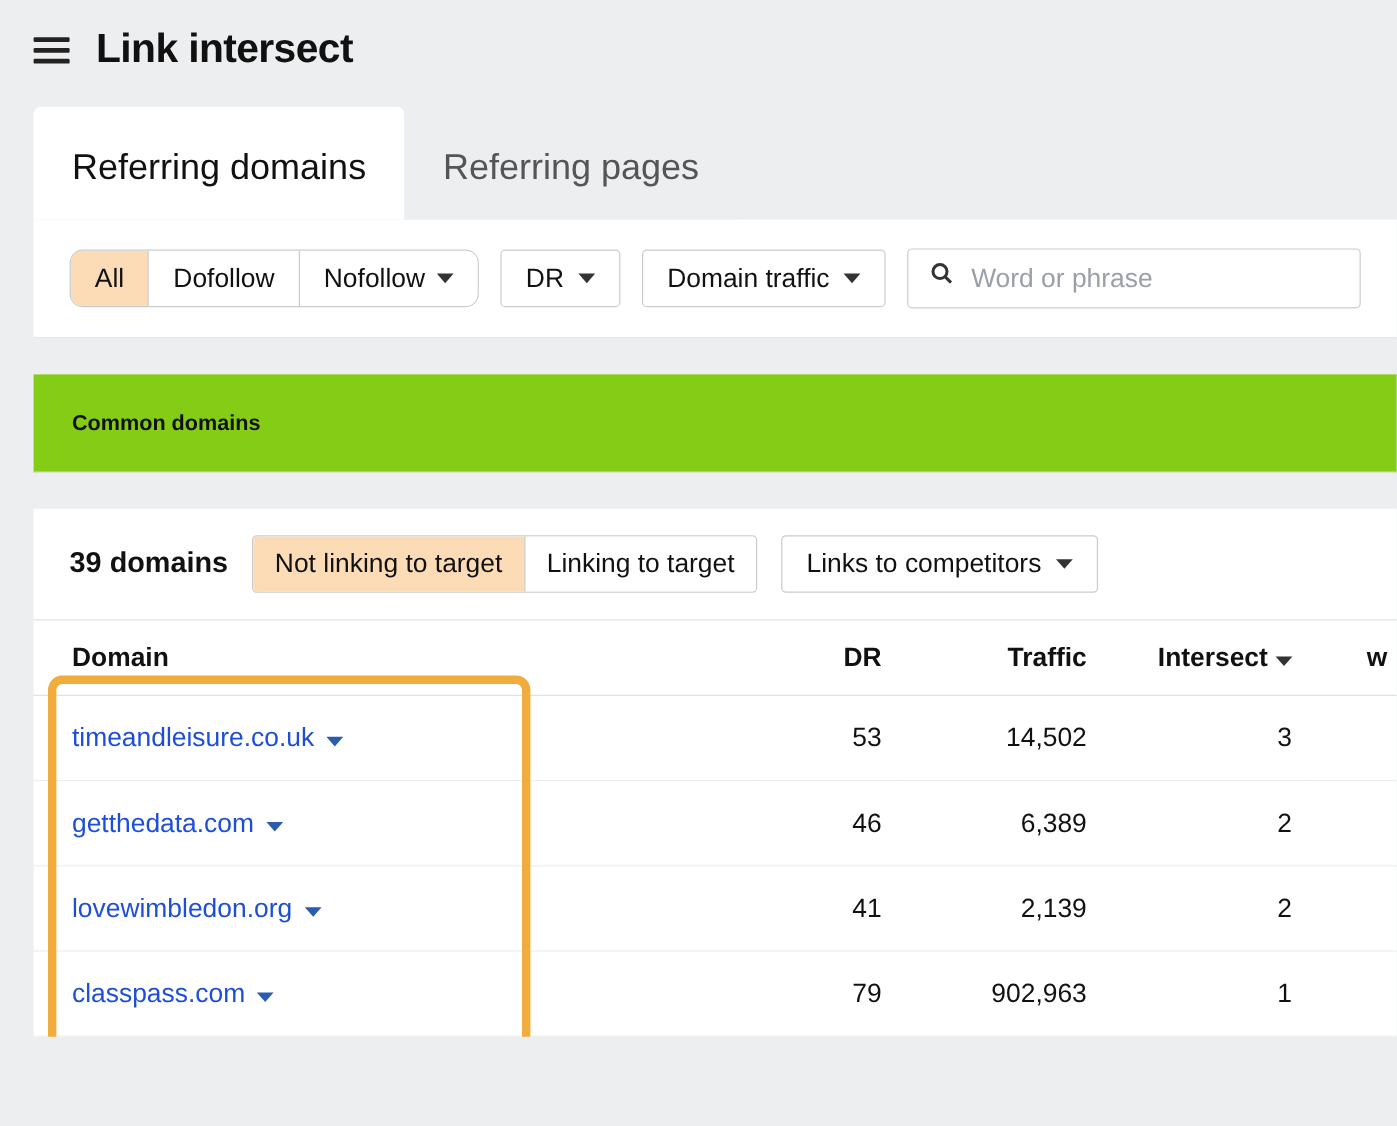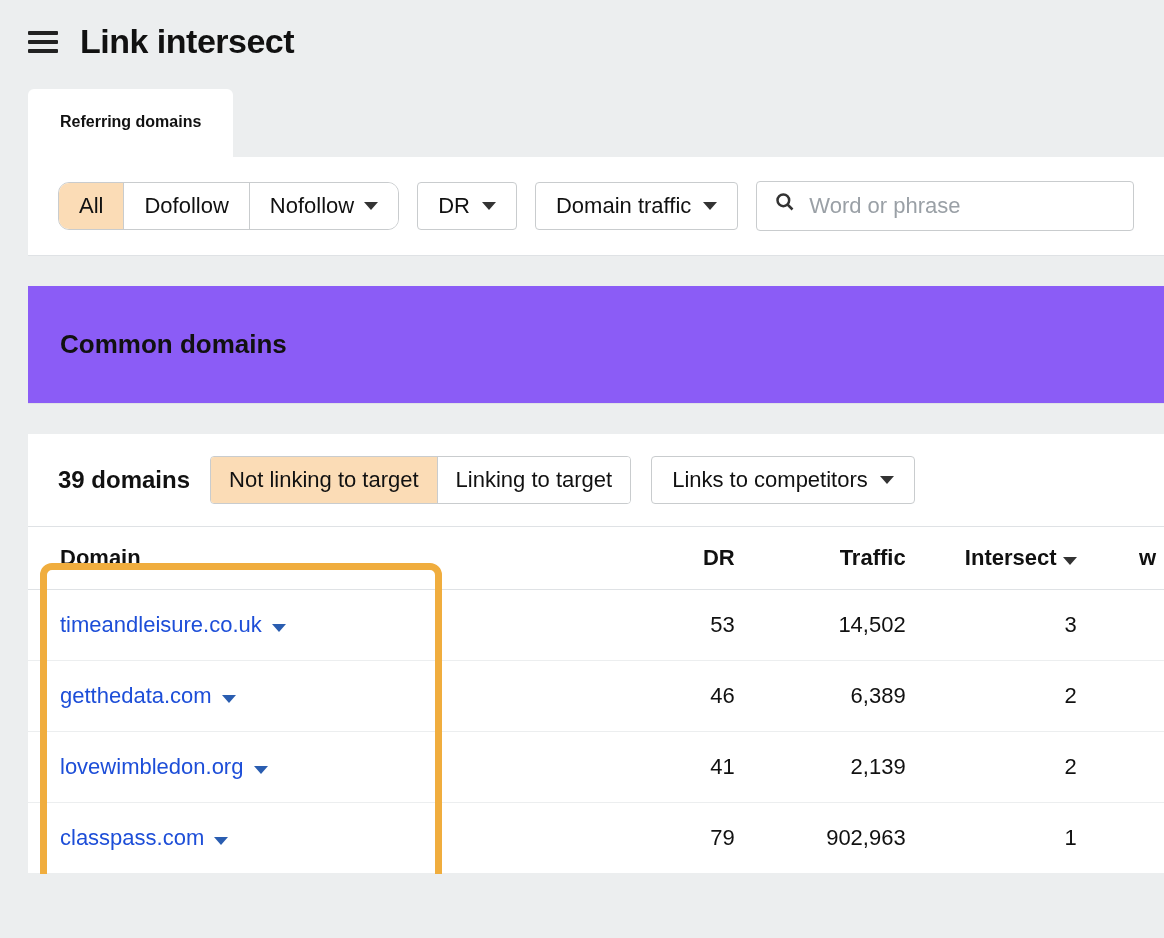--- a/index.html
+++ b/index.html
@@ -44,23 +44,23 @@
   }
   .tabs-outer {
     margin: 20px 0 0 28px;
     width: calc(100% - 28px);
   }
   .tabs-wrap {
     display: flex;
     align-items: flex-end;
   }
   .tab {
-    padding: 24px 32px 26px 32px;
-    font-size: 16px;
-    font-weight: 700;
+    padding: 34px 32px 26px 32px;
+    font-size: 30px;
+    font-weight: 400;
     color: #555;
     cursor: pointer;
     background: #eceeef;
     border-top-left-radius: 6px;
     border-top-right-radius: 6px;
   }
   .tab.active {
     background: #fff;
     color: #111;
   }
@@ -135,23 +135,23 @@
   .searchbox input {
     border: none;
     outline: none;
     font-size: 22px;
     width: 100%;
     color: #333;
   }
   .searchbox input::placeholder { color: #9aa0a6; }
   .search-icon svg { display: block; }
   .section-title {
-    background: #8b5cf6;
-    padding: 43px 32px;
-    font-size: 26px;
+    background: #84cc16;
+    padding: 30px 32px;
+    font-size: 18px;
     font-weight: 700;
     color: #111;
     border-bottom: 1px solid #dfe2e5;
   }
   .gap {
     height: 30px;
     background: #eceeef;
   }
   .sec2 {
     background: #fff;
@@ -234,20 +234,21 @@
       <span></span>
         <span></span>
         <span></span>
     </div>
     <div class="page-title">Link intersect</div>
   </div>
 
   <div class="tabs-outer">
     <div class="tabs-wrap">
       <div class="tab active">Referring domains</div>
+      <div class="tab">Referring pages</div>
     </div>
 
     <div class="panel">
       <div class="filterbar">
         <div class="segbtn-group">
           <div class="segbtn active">
               <span>All</span>
             </div>
           <div class="segbtn">
               <span>Dofollow</span>

